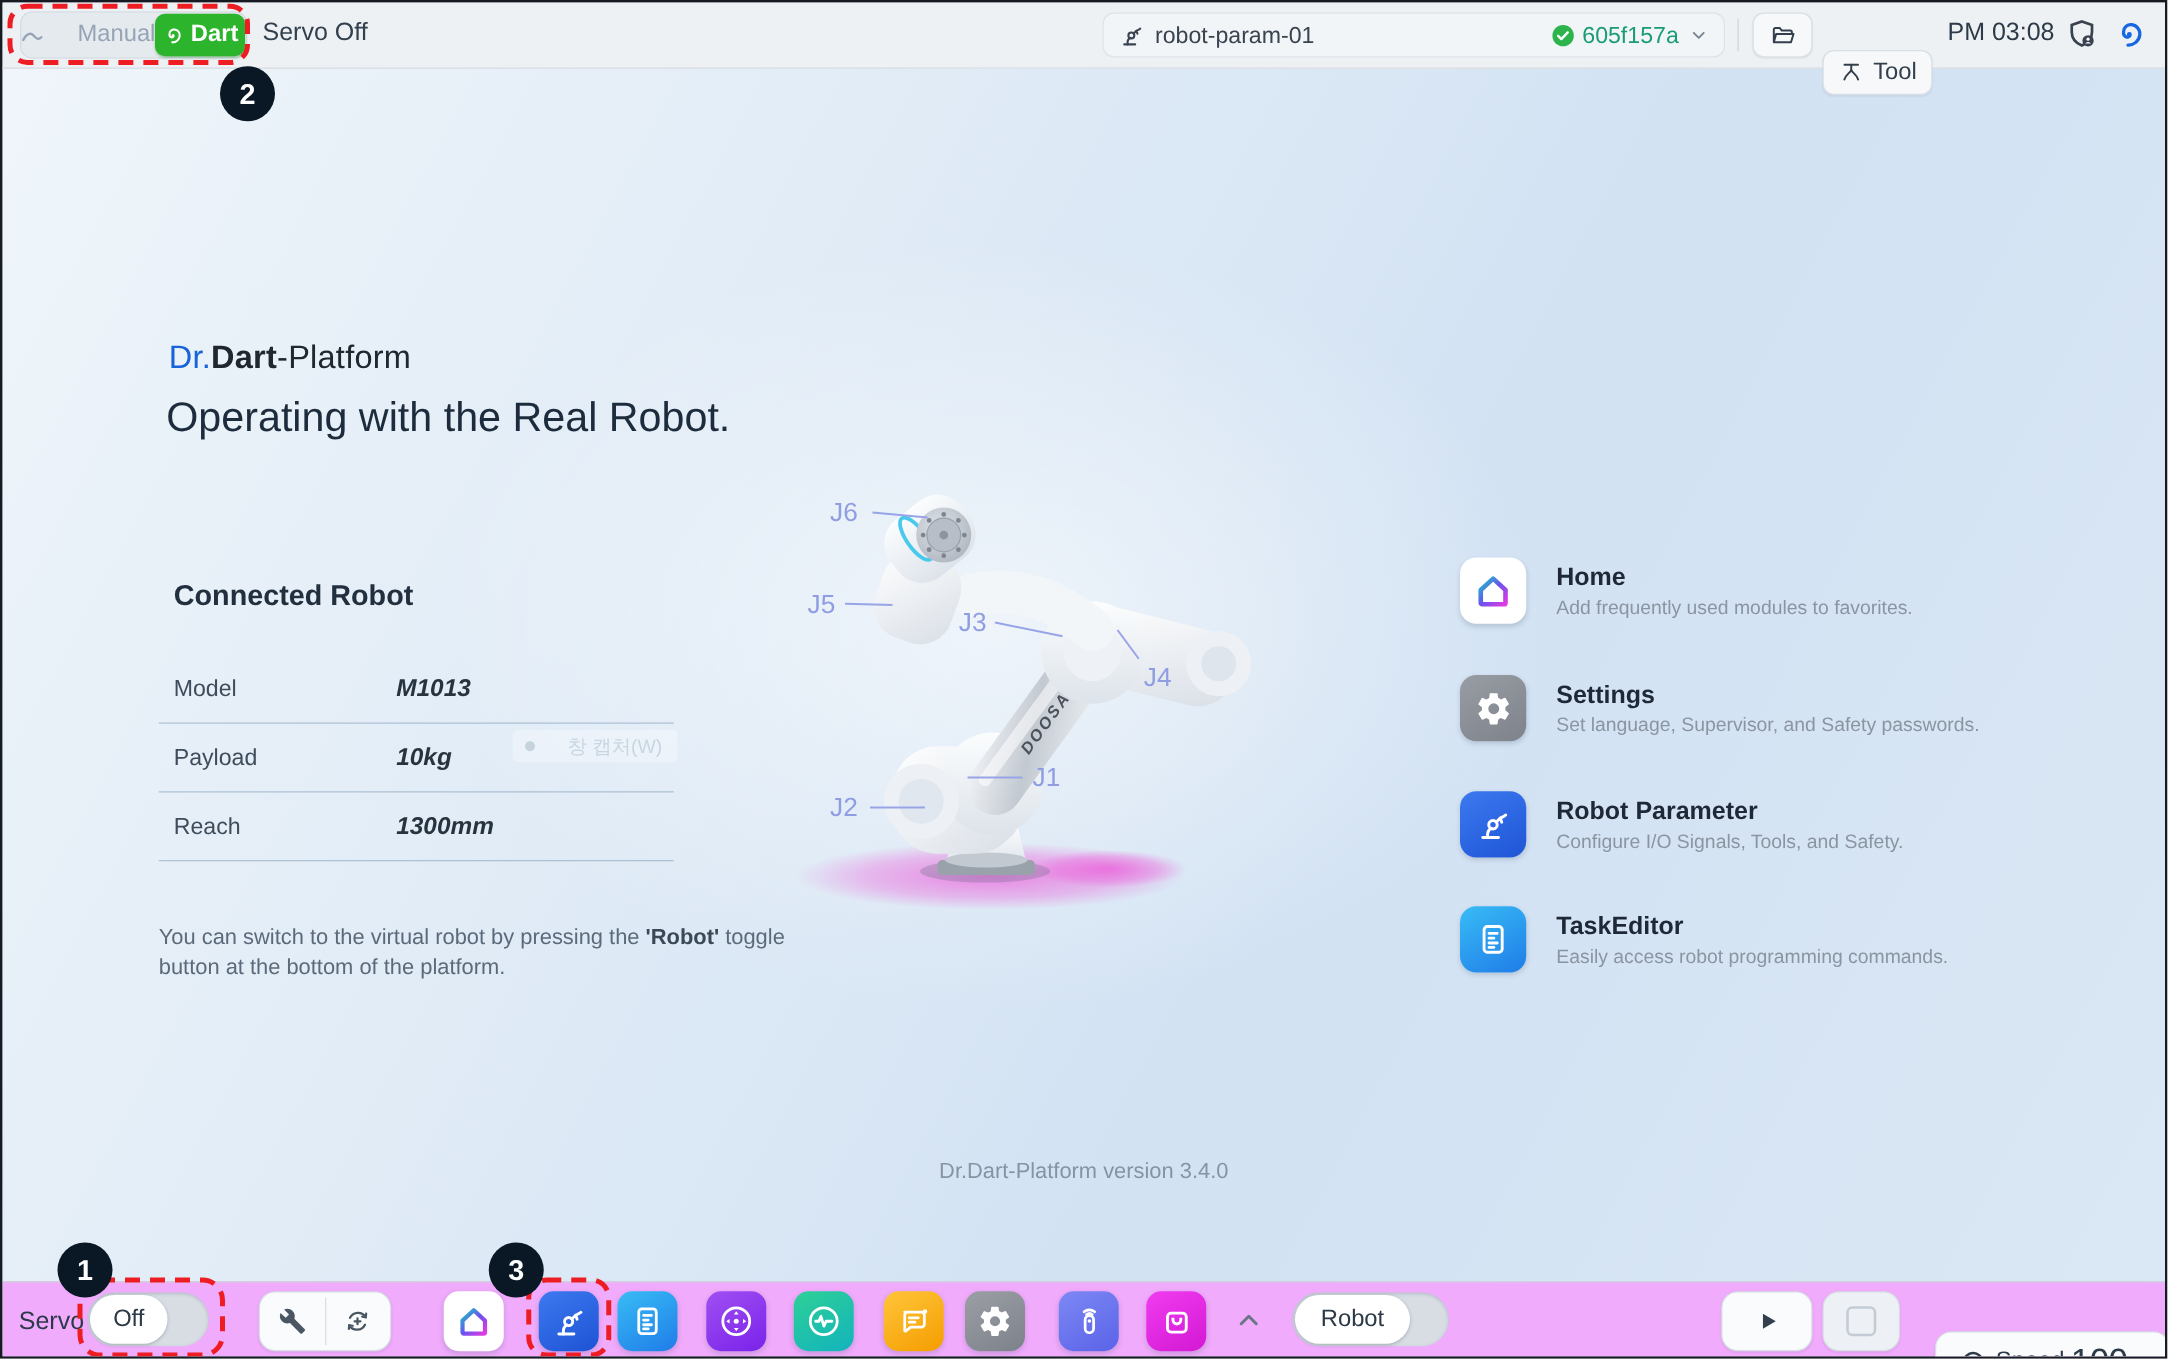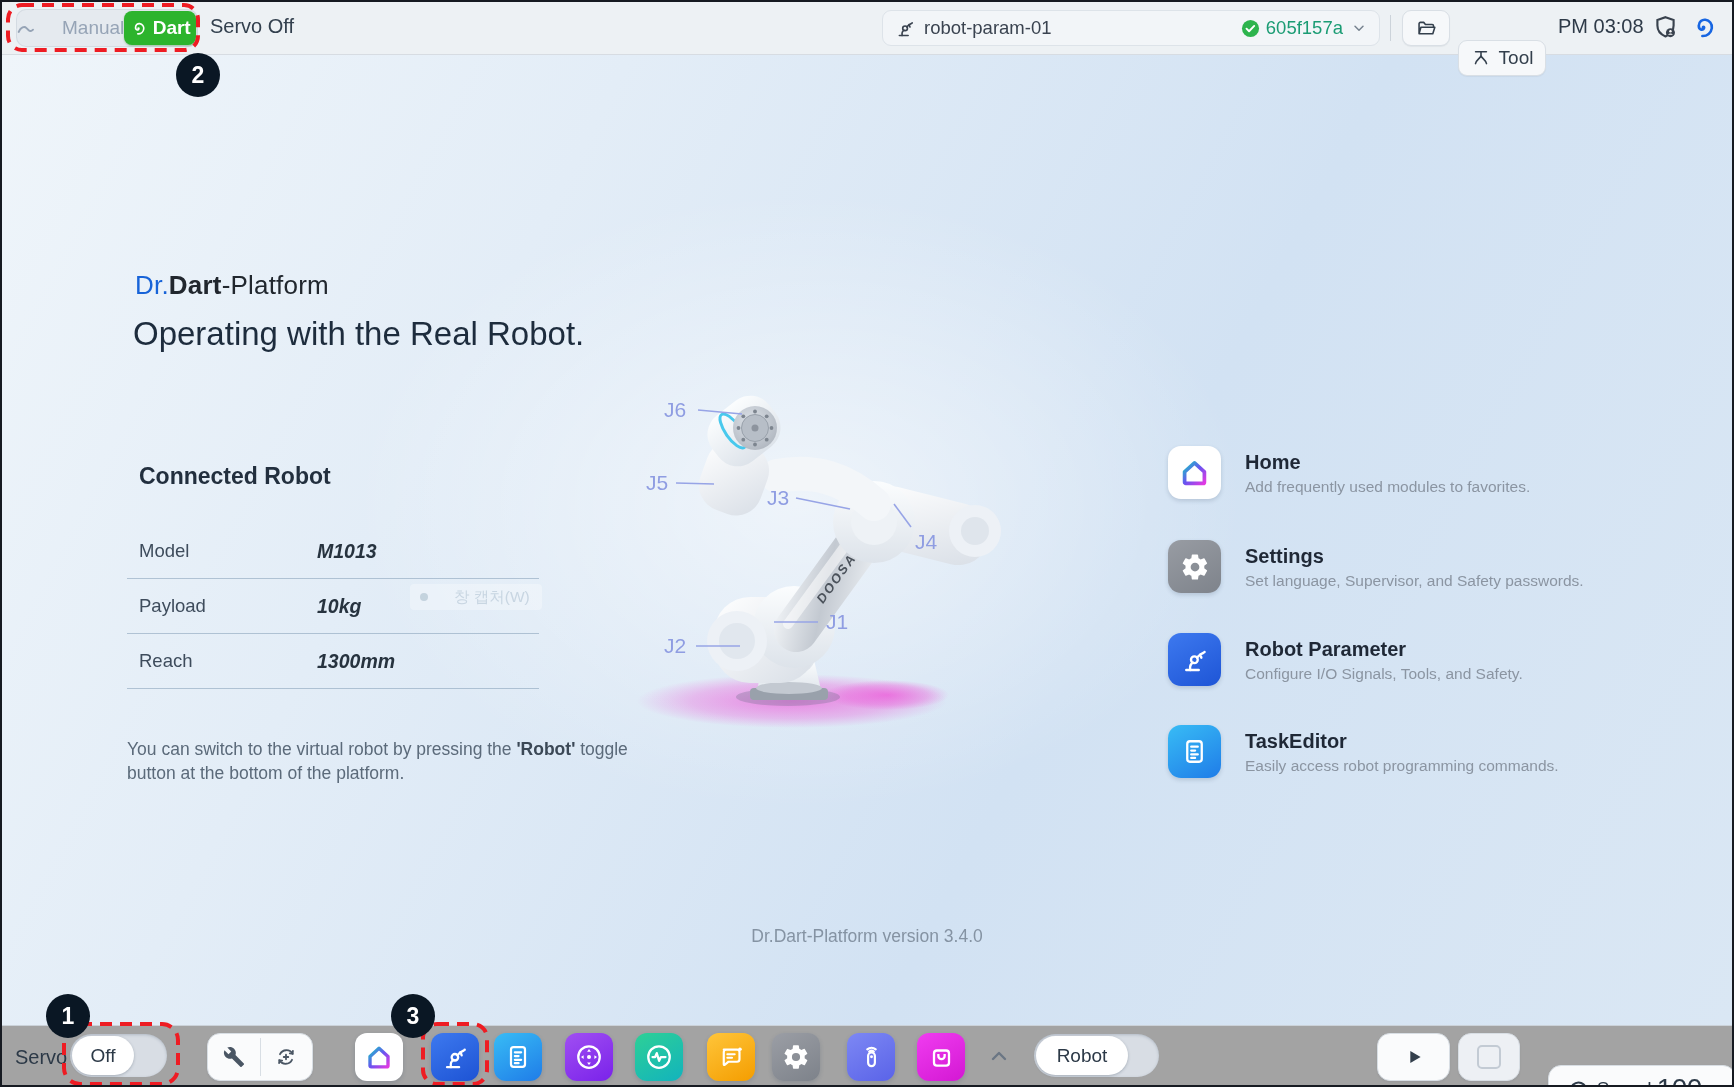--- a/index.html
+++ b/index.html
@@ -55,21 +55,21 @@
   .ci-task{background:linear-gradient(150deg,#38bcf5,#1f7ce8);}
   .card-title{font-size:20px;font-weight:bold;color:#1f2836;margin-top:5px;}
   .card-desc{font-size:15.5px;color:#8b95a2;margin-top:4px;}
 
   
   .robot-svg{position:absolute;left:600px;top:330px;}
   .jlabel{font-size:21px;fill:#8f9de2;font-family:"Liberation Sans",sans-serif;}
   .jline{stroke:#97a4e6;stroke-width:1.6;fill:none;}
 
   
-  .bottombar{position:absolute;left:0;top:1023px;right:0;height:62px;background:#a3a3a3;border-top:1px solid #cbd2d9;z-index:5;}
+  .bottombar{position:absolute;left:0;top:1023px;right:0;height:62px;background:#f0abfc;border-top:1px solid #cbd2d9;z-index:5;}
   .servo-label{position:absolute;left:13px;top:20px;font-size:20px;color:#2c3947;}
   .toggle{position:absolute;top:8px;height:43px;border-radius:22px;background:#d8dde4;box-shadow:inset 0 1px 3px rgba(90,105,125,.3);}
   .toggle .knob{position:absolute;left:2px;top:2px;height:39px;border-radius:20px;background:#fff;box-shadow:0 1px 3px rgba(50,65,85,.3);display:flex;align-items:center;justify-content:center;font-size:19px;color:#2c3947;}
   .servo-toggle{left:68px;width:97px;}
   .servo-toggle .knob{width:62px;}
   .robot-toggle{left:1032px;width:125px;}
   .robot-toggle .knob{width:92px;}
   .tools-group{position:absolute;left:205px;top:7px;width:106px;height:48px;box-sizing:border-box;background:#fafbfc;border:1px solid #d8dee4;border-radius:13px;display:flex;color:#4a5664;box-shadow:0 1px 2px rgba(40,55,75,.08);}
   .tools-cell{flex:1;display:flex;align-items:center;justify-content:center;}
   .tools-sep{width:1px;background:#d8dee4;margin:4px 0;}

